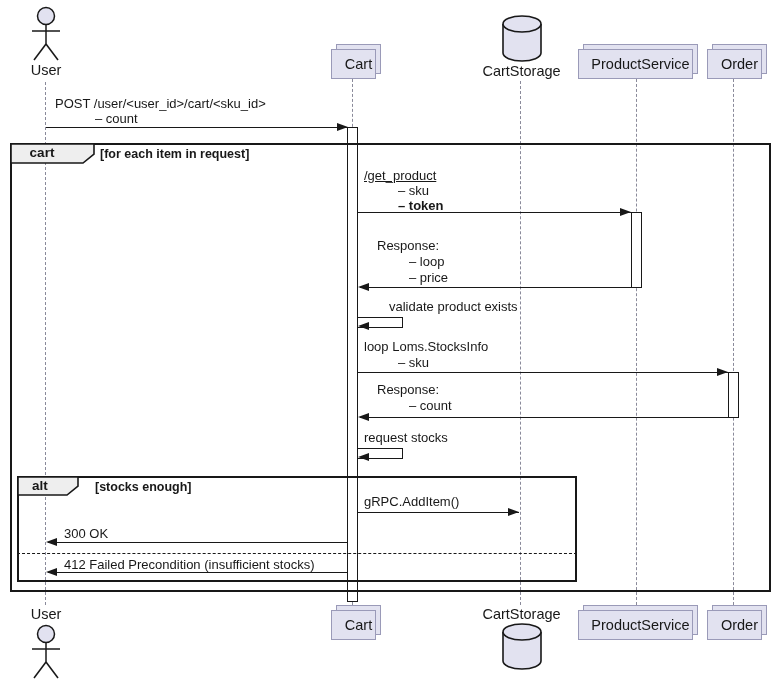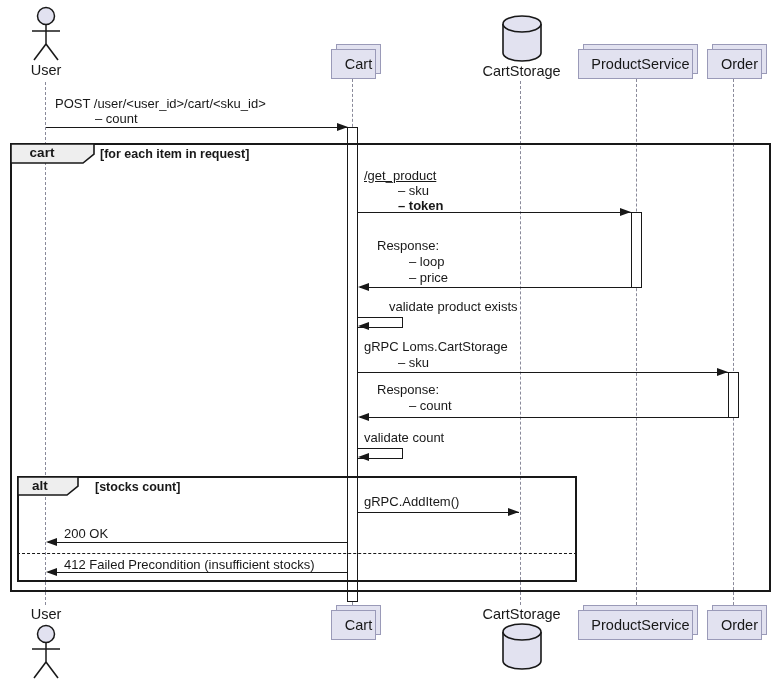--- a/index.html
+++ b/index.html
@@ -46,21 +46,21 @@
     <polygon points="1,1 84,1 84,11 73,20 1,20" fill="#EEEEEE" stroke="#181818" stroke-width="1.6"></polygon>
   </svg>
   <div class="frame-label-text" style="left:10px;top:145px;width:64px;">cart</div>
   <div class="guard" style="left:100px;top:147px;">[for each item in request]</div>
 
   <div class="frame" style="left:17px;top:476px;width:560px;height:106px;"></div>
   <svg class="frame-label-svg" style="left:17px;top:476px;" width="63" height="21" viewBox="0 0 63 21">
     <polygon points="1,1 61,1 61,10 50,19 1,19" fill="#EEEEEE" stroke="#181818" stroke-width="1.6"></polygon>
   </svg>
   <div class="frame-label-text" style="left:17px;top:478px;width:46px;">alt</div>
-  <div class="guard" style="left:95px;top:480px;">[stocks count]</div>
+  <div class="guard" style="left:95px;top:480px;">[stocks enough]</div>
   <div class="divider" style="left:17px;top:553px;width:560px;"></div>
 
   <div class="msg-text" style="left:55px;top:96px;">POST /user/&lt;user_id&gt;/cart/&lt;sku_id&gt;</div>
   <div class="msg-text" style="left:95px;top:111px;">– count</div>
   <div class="msg-line" style="left:46px;top:127px;width:302px;"></div>
   <div class="arrow-r" style="left:337px;top:123px;"></div>
 
   <div class="msg-text" style="left:364px;top:168px;text-decoration:underline;">/get_product</div>
   <div class="msg-text" style="left:398px;top:183px;">– sku</div>
   <div class="msg-text" style="left:398px;top:198px;font-weight:bold;">– token</div>
@@ -70,39 +70,39 @@
   <div class="msg-text" style="left:377px;top:238px;">Response:</div>
   <div class="msg-text" style="left:409px;top:254px;">– loop</div>
   <div class="msg-text" style="left:409px;top:270px;">– price</div>
   <div class="msg-line" style="left:360px;top:287px;width:271px;"></div>
   <div class="arrow-l" style="left:358px;top:283px;"></div>
 
   <div class="msg-text" style="left:364px;top:299px;margin-left:25px;">validate product exists</div>
   <div class="self-box" style="left:358px;top:317px;width:45px;height:11px;"></div>
   <div class="arrow-l" style="left:358px;top:322px;"></div>
 
-  <div class="msg-text" style="left:364px;top:339px;">gRPC Loms.CartStorage</div>
+  <div class="msg-text" style="left:364px;top:339px;">loop Loms.StocksInfo</div>
   <div class="msg-text" style="left:398px;top:355px;">– sku</div>
   <div class="msg-line" style="left:358px;top:372px;width:370px;"></div>
   <div class="arrow-r" style="left:717px;top:368px;"></div>
 
   <div class="msg-text" style="left:377px;top:382px;">Response:</div>
   <div class="msg-text" style="left:409px;top:398px;">– count</div>
   <div class="msg-line" style="left:360px;top:417px;width:368px;"></div>
   <div class="arrow-l" style="left:358px;top:413px;"></div>
 
-  <div class="msg-text" style="left:364px;top:430px;">validate count</div>
+  <div class="msg-text" style="left:364px;top:430px;">request stocks</div>
   <div class="self-box" style="left:358px;top:448px;width:45px;height:11px;"></div>
   <div class="arrow-l" style="left:358px;top:453px;"></div>
 
   <div class="msg-text" style="left:364px;top:494px;">gRPC.AddItem()</div>
   <div class="msg-line" style="left:358px;top:512px;width:161px;"></div>
   <div class="arrow-r" style="left:508px;top:508px;"></div>
 
-  <div class="msg-text" style="left:64px;top:526px;">200 OK</div>
+  <div class="msg-text" style="left:64px;top:526px;">300 OK</div>
   <div class="msg-line" style="left:48px;top:542px;width:300px;"></div>
   <div class="arrow-l" style="left:46px;top:538px;"></div>
 
   <div class="msg-text" style="left:64px;top:557px;">412 Failed Precondition (insufficient stocks)</div>
   <div class="msg-line" style="left:48px;top:572px;width:300px;"></div>
   <div class="arrow-l" style="left:46px;top:568px;"></div>
 
   <svg class="actor-svg" style="left:26px;top:4px;" width="40" height="58" viewBox="0 0 40 58">
     <circle cx="20" cy="12" r="8.5" fill="#E2E2F0" stroke="#181818" stroke-width="1.5"></circle>
     <line x1="20" y1="20.5" x2="20" y2="40" stroke="#181818" stroke-width="1.5"></line>

